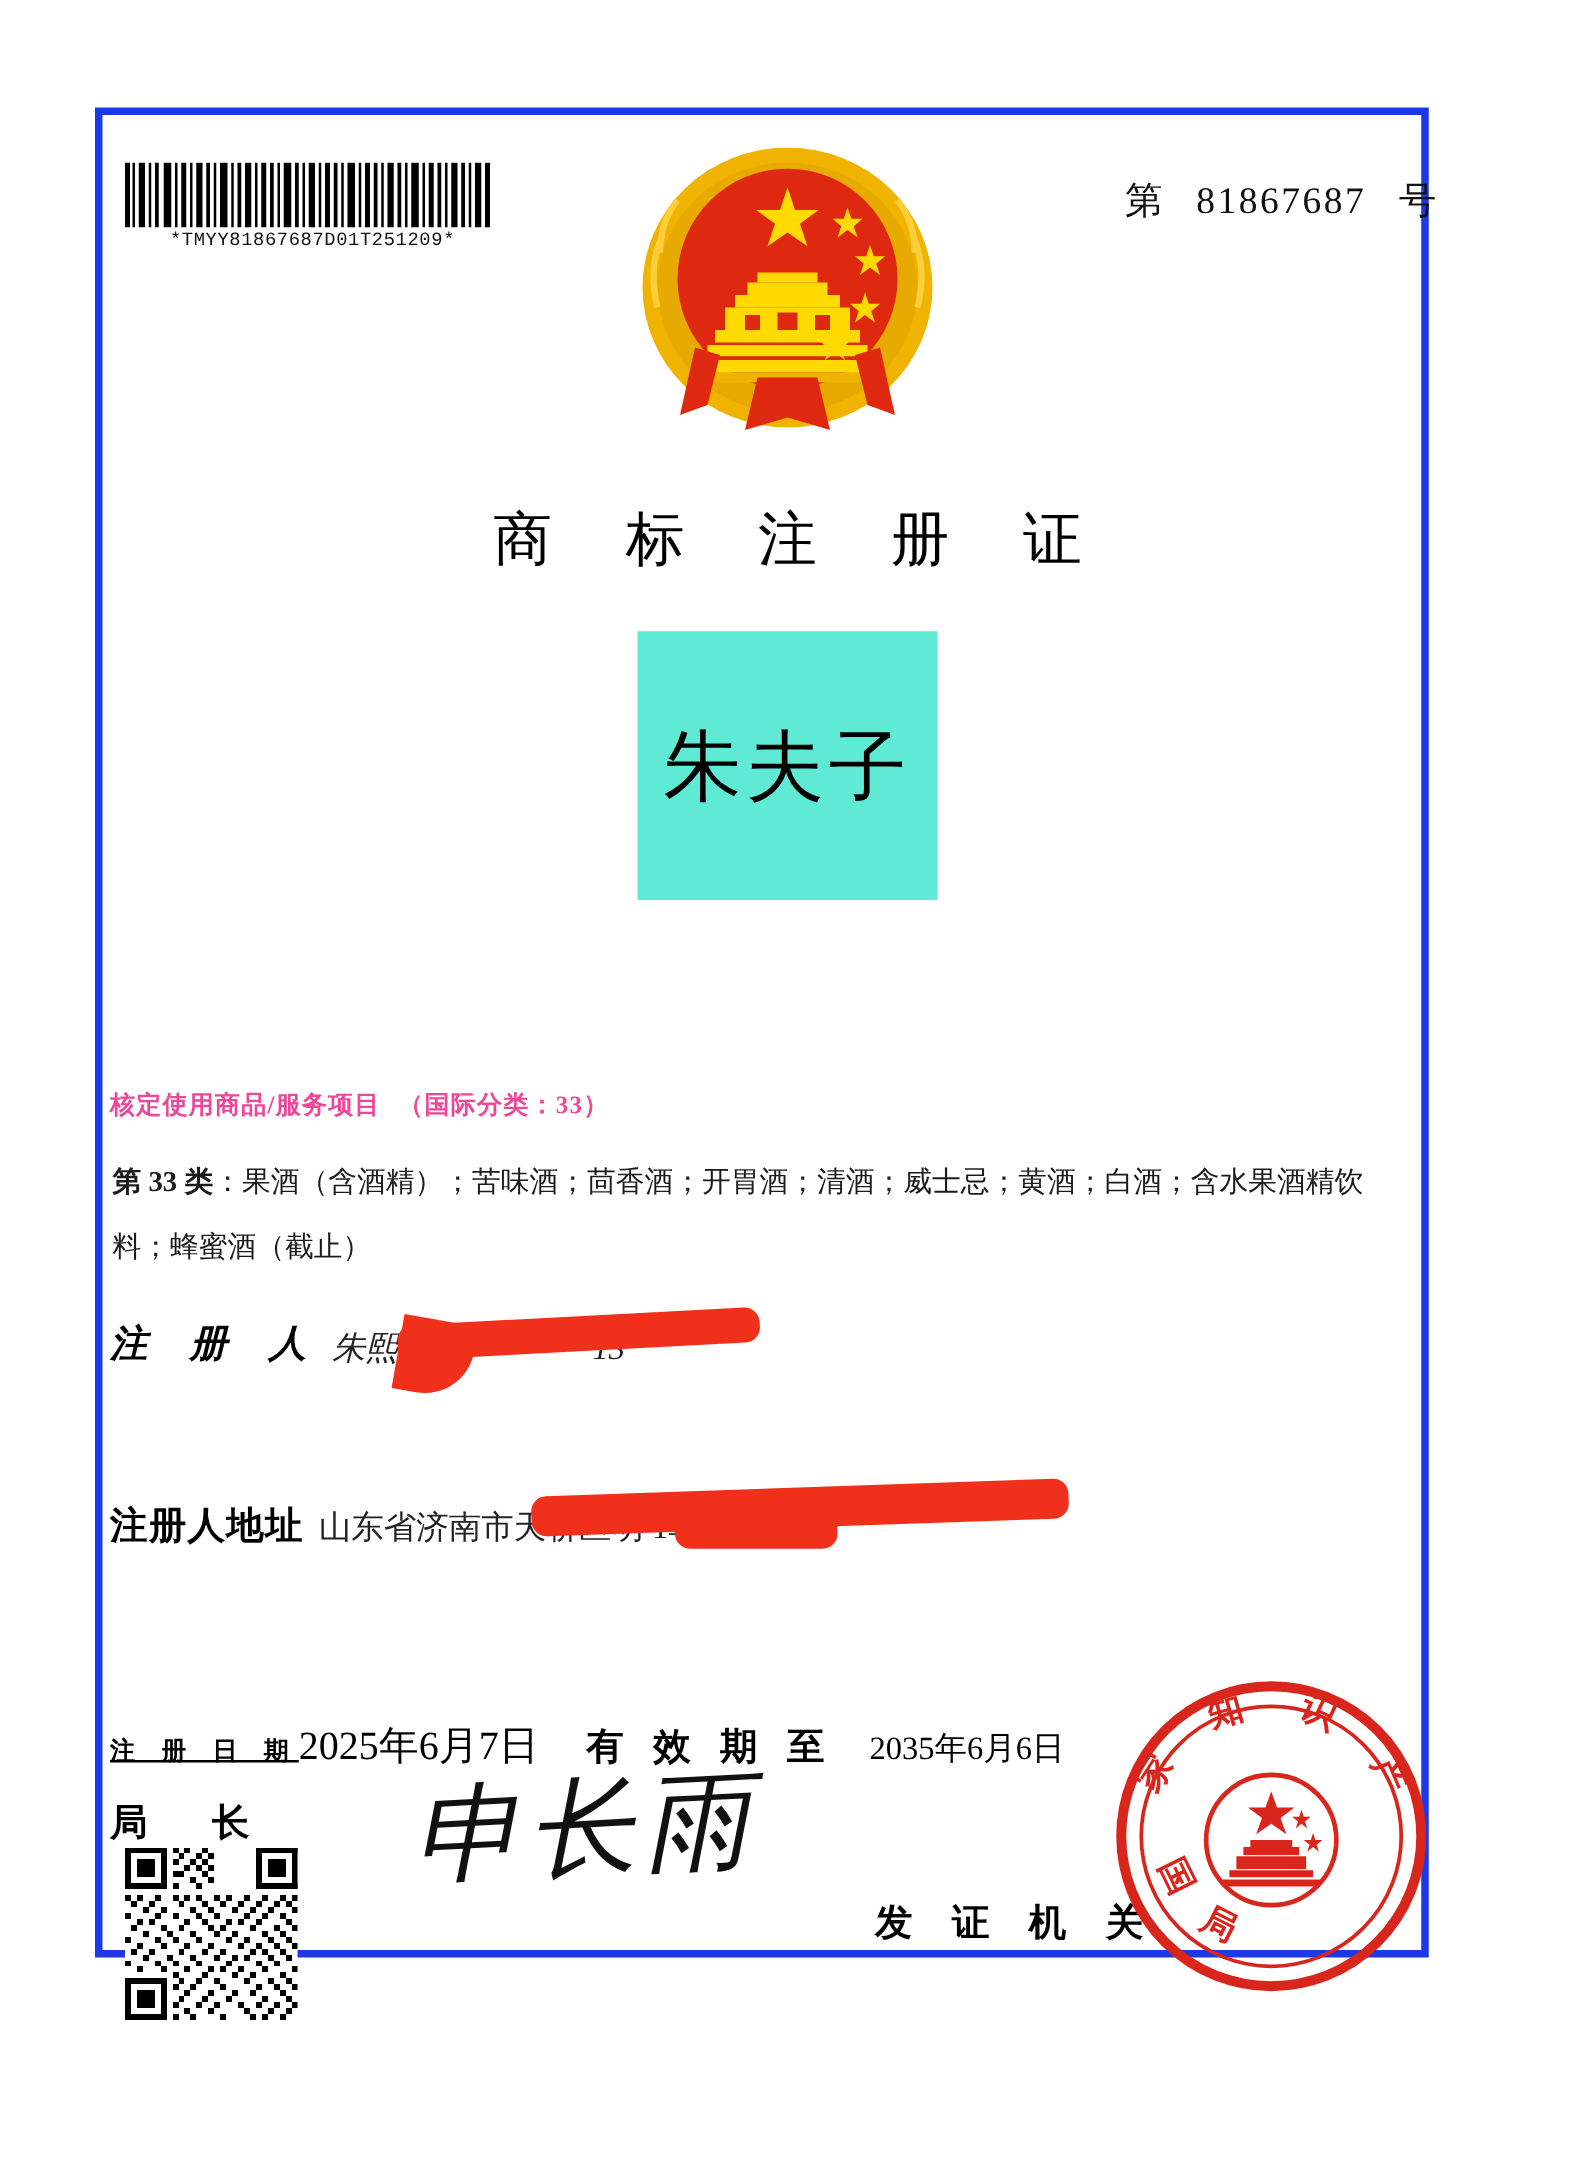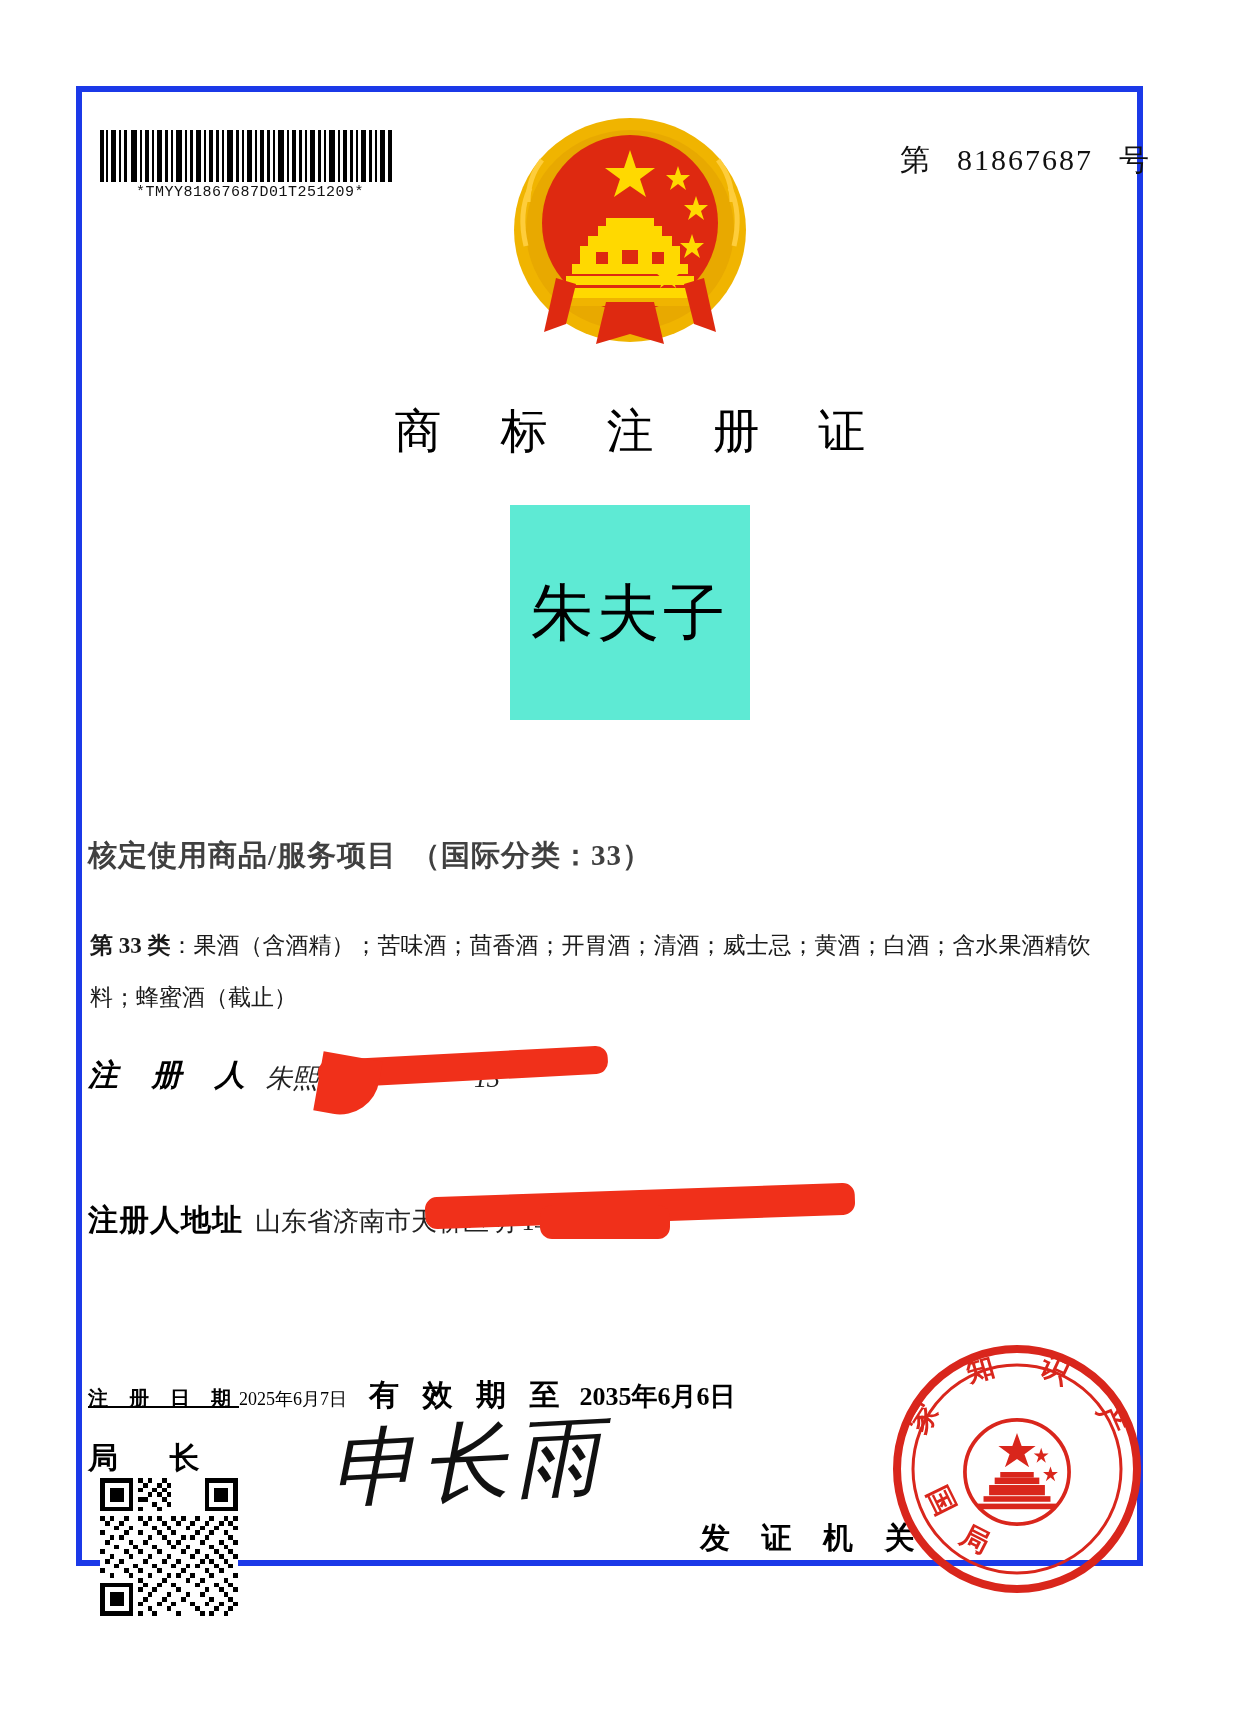--- a/index.html
+++ b/index.html
@@ -114,24 +114,24 @@
     font-size: 62px;
     color: #000;
     letter-spacing: 4px;
     font-family: "DejaVu Serif", "Liberation Serif", serif;
   }
 
   
   .goods-heading {
     position: absolute;
     left: 88px;
-    top: 836px;
-    font-size: 29px;
-    font-weight: bold;
-    color: #404040;
+    top: 870px;
+    font-size: 20px;
+    font-weight: bold;
+    color: #ec4899;
     letter-spacing: 1px;
   }
   .goods-heading .cls {
     margin-left: 14px;
     font-weight: bold;
   }
   .goods-body {
     position: absolute;
     left: 90px;
     top: 920px;
@@ -223,33 +223,32 @@
     align-items: baseline;
     white-space: nowrap;
   }
   .dates-row .lbl {
     font-size: 20px;
     font-weight: bold;
     letter-spacing: 8px;
     text-decoration: underline;
   }
   .dates-row .val {
-    font-size: 18px;
-    margin-right: 18px;
+    font-size: 32px;
+    margin-right: 34px;
   }
   .dates-row .lbl2 {
     font-size: 30px;
     font-weight: bold;
     letter-spacing: 8px;
     margin-left: 4px;
   }
   .dates-row .val2 {
     font-size: 26px;
-    margin-left: 12px;
-    font-weight: bold;
+    margin-left: 28px;
   }
 
   .director-row {
     position: absolute;
     left: 88px;
     top: 1438px;
     font-size: 30px;
     font-weight: bold;
     letter-spacing: 22px;
   }

